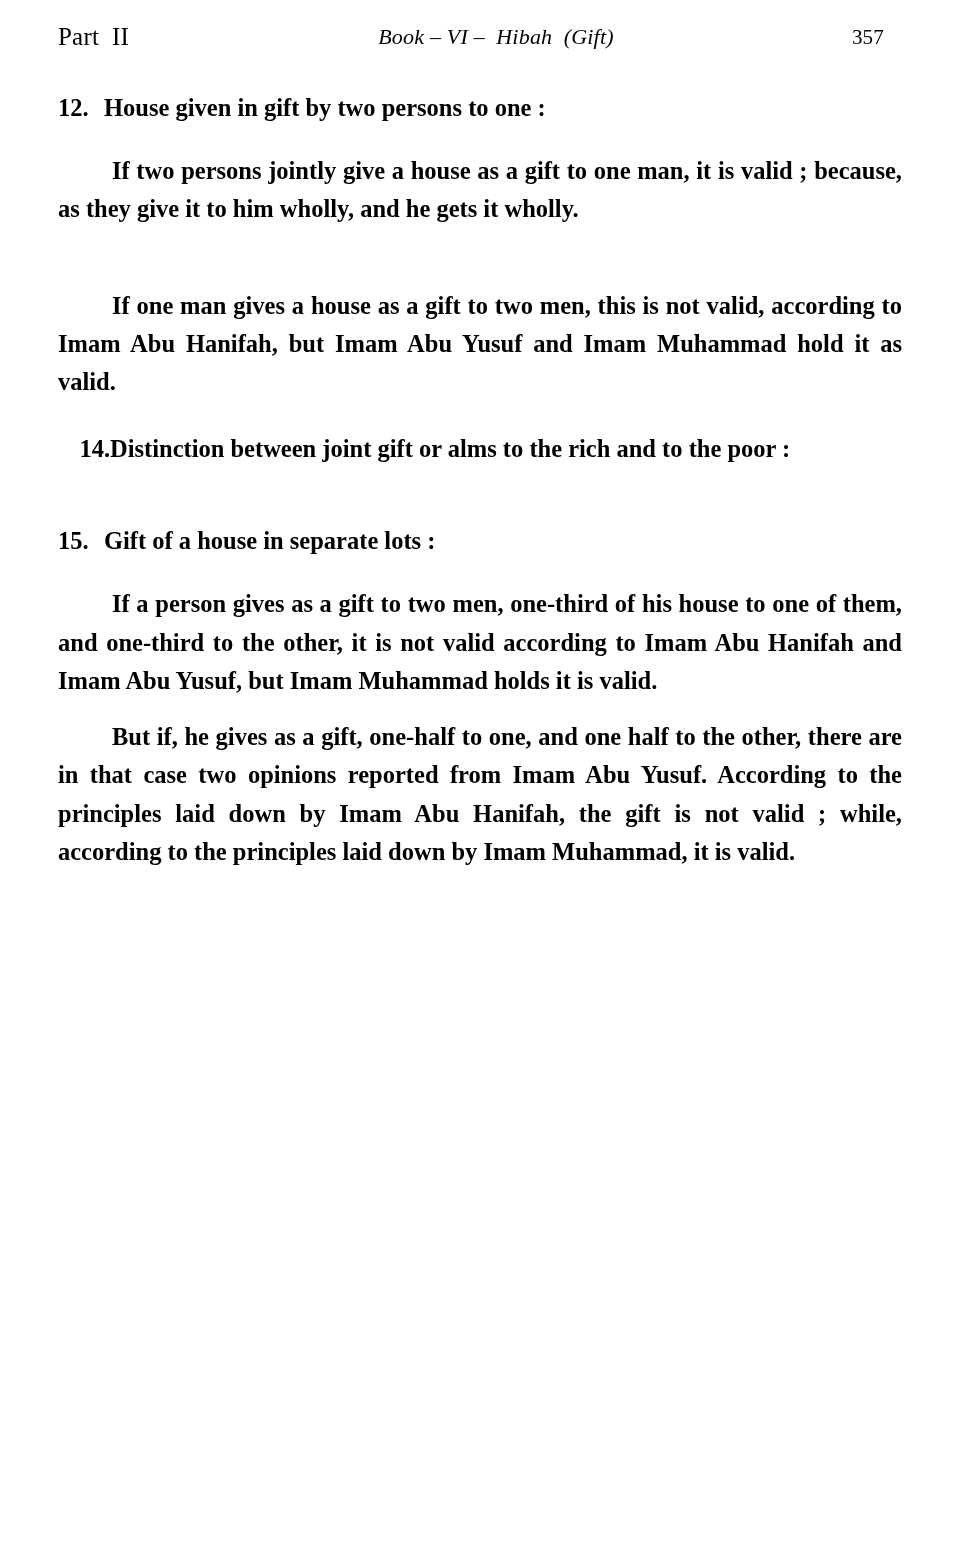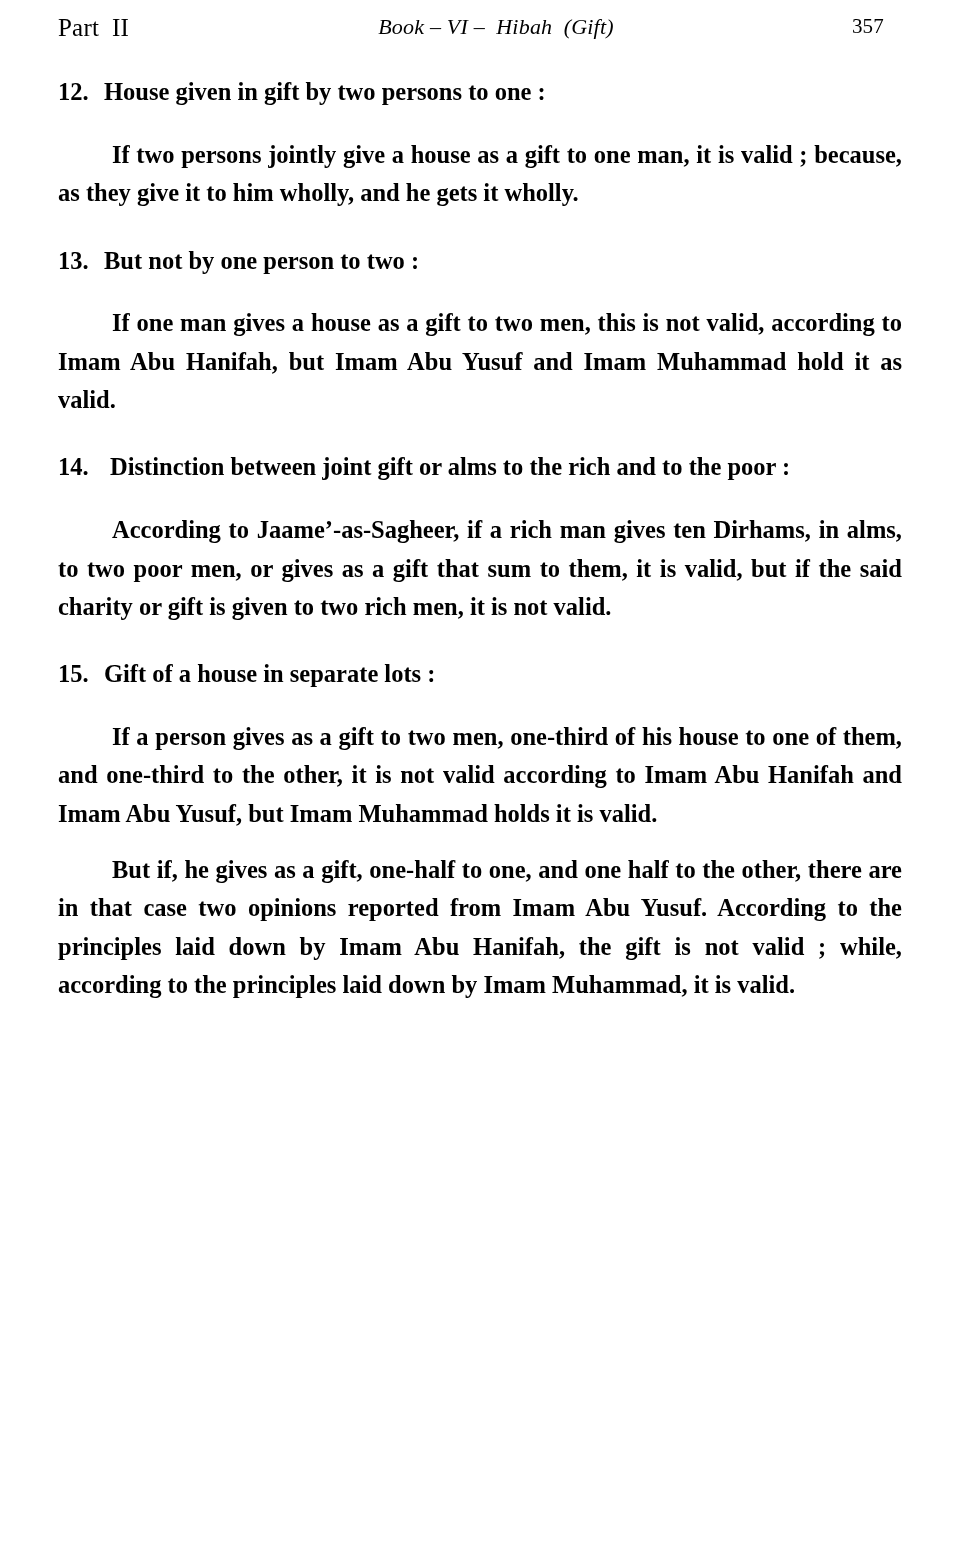--- a/index.html
+++ b/index.html
@@ -18,21 +18,21 @@
   .page {
     width: 960px;
     height: 1548px;
     box-sizing: border-box;
     padding: 14px 58px 0 58px;
     position: relative;
   }
   
   .running-head {
     display: flex;
-    align-items: flex-start;
+    align-items: center;
     height: 46px;
     font-size: 25px;
     letter-spacing: 0.2px;
   }
   .rh-left {
     width: 210px;
     white-space: pre;
   }
   .rh-center {
     flex: 1;
@@ -43,21 +43,21 @@
     padding-right: 50px;
   }
   .rh-right {
     width: 110px;
     text-align: right;
     font-size: 21px;
     padding-right: 18px;
   }
   
   .content {
-    margin-top: 16px;
+    margin-top: 32px;
   }
   .heading {
     font-weight: bold;
     font-size: 24.5px;
     line-height: 1.30;
     margin: 0 0 2px 0;
     display: flex;
     align-items: flex-start;
   }
   .heading .num {
@@ -67,20 +67,21 @@
   .heading .htext {
     flex: 1;
   }
   .heading.justify .htext {
     text-align: justify;
     text-align-last: left;
   }
   .heading.wide .num {
     width: 52px;
     flex: 0 0 52px;
+    text-align: right;
   }
   p.para {
     font-size: 24.5px;
     line-height: 1.565;
     margin: 0;
     text-align: justify;
     text-indent: 54px;
     -webkit-hyphens: none;
     hyphens: none;
     font-weight: bold;
@@ -104,35 +105,30 @@
 
     <div class="heading">
       <span class="num">12.</span>
       <span class="htext">House given in gift by two persons to one :</span>
     </div>
     <div class="gap-md"></div>
     <p class="para">If two persons jointly give a house as a gift to one man, it is valid ; because, as they give it to him wholly, and he gets it wholly.</p>
 
     <div class="gap-lg"></div>
 
-    <div class="heading">
-      <span class="num">13.</span>
-      <span class="htext">But not by one person to two :</span>
-    </div>
     <div class="gap-md"></div>
     <p class="para">If one man gives a house as a gift to two men, this is not valid, according to Imam Abu Hanifah, but Imam Abu Yusuf and Imam Muhammad hold it as valid.</p>
 
     <div class="gap-lg"></div>
 
     <div class="heading wide justify">
       <span class="num">14.</span>
       <span class="htext">Distinction between joint gift or alms to the rich and to the poor :</span>
     </div>
     <div class="gap-md"></div>
-    <p class="para">According to Jaame’-as-Sagheer, if a rich man gives ten Dirhams, in alms, to two poor men, or gives as a gift that sum to them, it is valid, but if the said charity or gift is given to two rich men, it is not valid.</p>
 
     <div class="gap-lg"></div>
 
     <div class="heading">
       <span class="num">15.</span>
       <span class="htext">Gift of a house in separate lots :</span>
     </div>
     <div class="gap-md"></div>
     <p class="para">If a person gives as a gift to two men, one-third of his house to one of them, and one-third to the other, it is not valid according to Imam Abu Hanifah and Imam Abu Yusuf, but Imam Muhammad holds it is valid.</p>
     <div class="gap-sm"></div>

